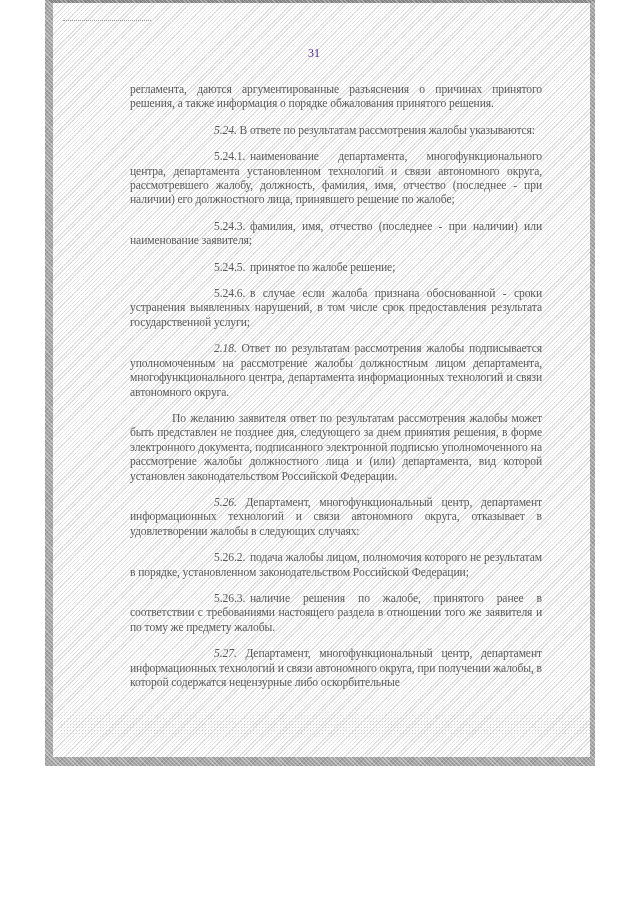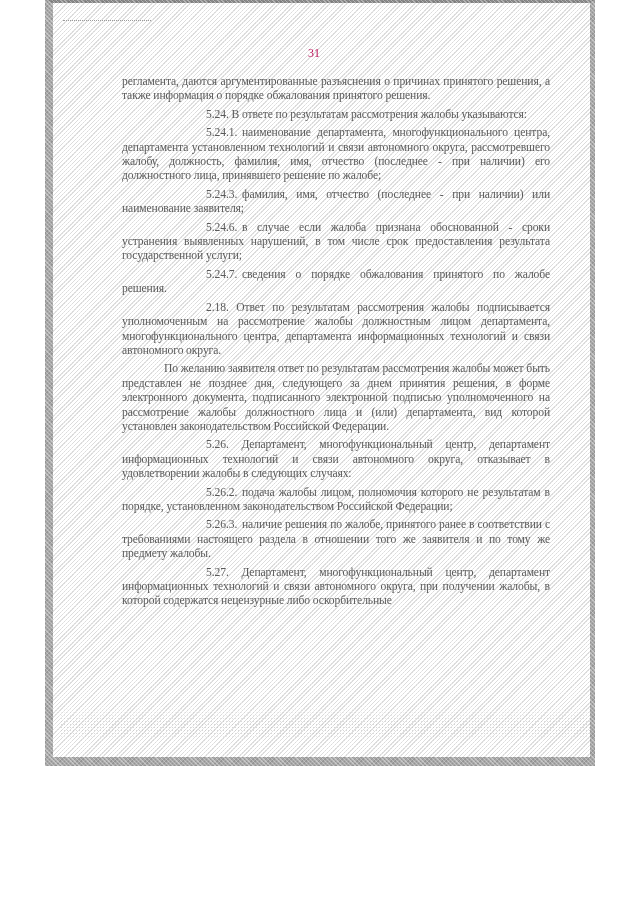--- a/index.html
+++ b/index.html
@@ -21,53 +21,53 @@
       repeating-linear-gradient(45deg, rgba(255,255,255,0.35) 0 1px, transparent 1px 3px),
       repeating-linear-gradient(-45deg, rgba(60,60,60,0.18) 0 1px, transparent 1px 3px);
     -webkit-mask: linear-gradient(#000,#000) content-box, linear-gradient(#000,#000);
     padding: 3px 5px 9px 8px;
   }
   .dotted-mark {
     position: absolute; left: 63px; top: 20px; width: 88px; border-top: 1px dotted #9a9a9a;
   }
   .page-number {
     position: absolute; left: 0; width: 628px; top: 46px; text-align: center;
-    font-size: 12px; color: #be185d;
+    font-size: 12px; color: #4c1d95;
   }
   .text-block {
     position: absolute; left: 118px; top: 71px; width: 436px;
     font-size: 11.6px; line-height: 14.4px; color: #5a5a5a;
     text-align: justify; letter-spacing: -0.1px;
   }
-  .p { margin: 4px; text-indent: 0; }
+  .p { margin: 12px; text-indent: 0; }
   .p.ind { text-indent: 42px; }
   .num { display: inline-block; min-width: 78px; }
-  .num.short { min-width: 0; }
+  .num.short { min-width: 0; font-style: italic; }
   .scan-noise {
     position: absolute; left: 60px; top: 705px; width: 530px; height: 35px;
     background-image:
       radial-gradient(#bdbdbd 0.6px, transparent 0.8px);
     background-size: 3px 3px; opacity: 0.6;
     -webkit-mask: linear-gradient(to bottom, transparent 0%, #000 55%, #000 80%, transparent 100%);
   }
 </style>
 </head>
 <body>
 
 <div class="frame"></div>
 <div class="dotted-mark"></div>
 <div class="page-number">31</div>
 
 <div class="text-block">
   <p class="p"><span>регламента, даются аргументированные разъяснения о причинах принятого решения, а также информация о порядке обжалования принятого решения.</span></p>
   <p class="p ind"><span class="num short">5.24.</span> <span>В ответе по результатам рассмотрения жалобы указываются:</span></p>
   <p class="p ind"><span class="num">5.24.1.</span><span>наименование департамента, многофункционального центра, департамента установленном технологий и связи автономного округа, рассмотревшего жалобу, должность, фамилия, имя, отчество (последнее - при наличии) его должностного лица, принявшего решение по жалобе;</span></p>
   <p class="p ind"><span class="num">5.24.3.</span><span>фамилия, имя, отчество (последнее - при наличии) или наименование заявителя;</span></p>
+  <p class="p ind"><span class="num">5.24.5.</span><span>принятое по жалобе решение;</span></p>
   <p class="p ind"><span class="num">5.24.6.</span><span>в случае если жалоба признана обоснованной - сроки устранения выявленных нарушений, в том числе срок предоставления результата государственной услуги;</span></p>
-  <p class="p ind"><span class="num">5.24.7.</span><span>сведения о порядке обжалования принятого по жалобе решения.</span></p>
   <p class="p ind"><span class="num short">2.18.</span> <span>Ответ по результатам рассмотрения жалобы подписывается уполномоченным на рассмотрение жалобы должностным лицом департамента, многофункционального центра, департамента информационных технологий и связи автономного округа.</span></p>
   <p class="p ind"><span>По желанию заявителя ответ по результатам рассмотрения жалобы может быть представлен не позднее дня, следующего за днем принятия решения, в форме электронного документа, подписанного электронной подписью уполномоченного на рассмотрение жалобы должностного лица и (или) департамента, вид которой установлен законодательством Российской Федерации.</span></p>
   <p class="p ind"><span class="num short">5.26.</span> <span>Департамент, многофункциональный центр, департамент информационных технологий и связи автономного округа, отказывает в удовлетворении жалобы в следующих случаях:</span></p>
   <p class="p ind"><span class="num">5.26.2.</span><span>подача жалобы лицом, полномочия которого не результатам в порядке, установленном законодательством Российской Федерации;</span></p>
   <p class="p ind"><span class="num">5.26.3.</span><span>наличие решения по жалобе, принятого ранее в соответствии с требованиями настоящего раздела в отношении того же заявителя и по тому же предмету жалобы.</span></p>
   <p class="p ind"><span class="num short">5.27.</span> <span>Департамент, многофункциональный центр, департамент информационных технологий и связи автономного округа, при получении жалобы, в которой содержатся нецензурные либо оскорбительные</span></p>
 </div>
 
 <div class="scan-noise"></div>
 

